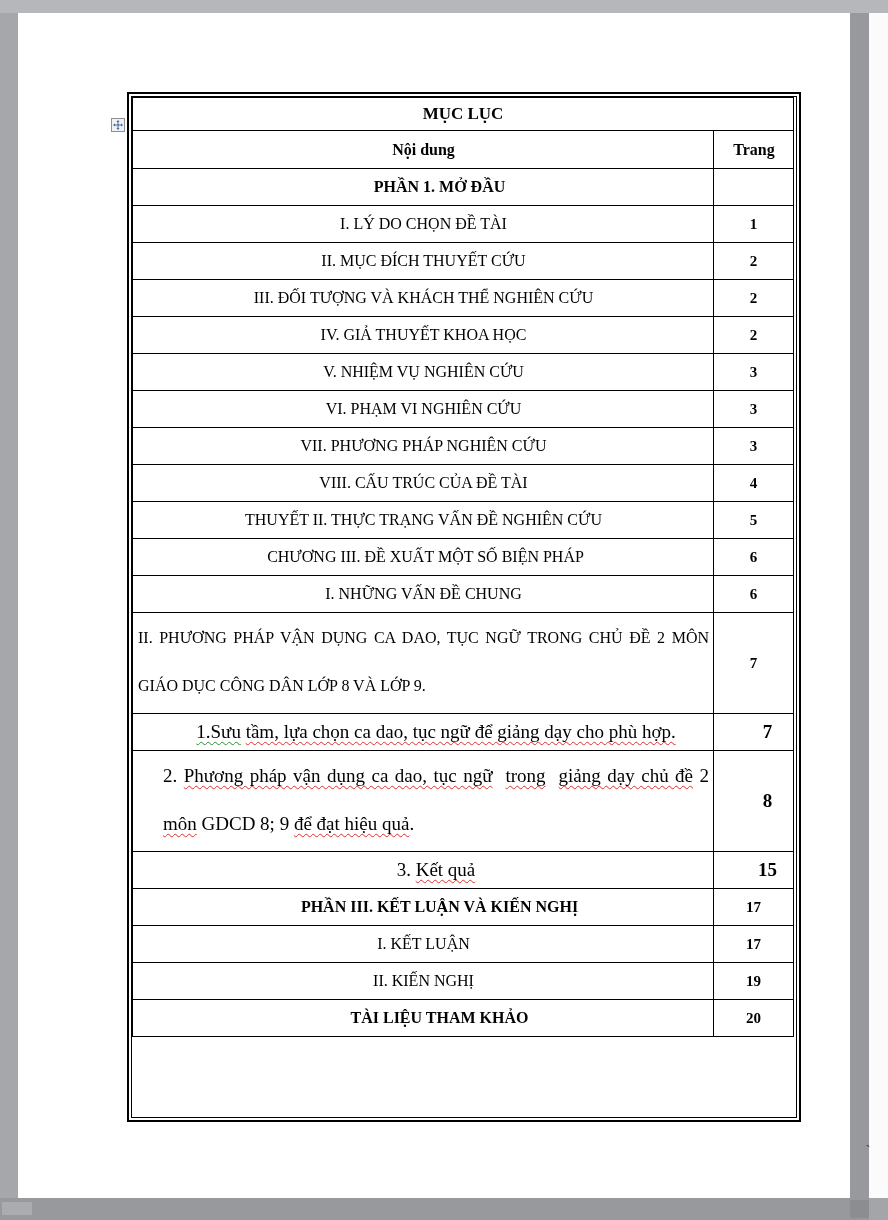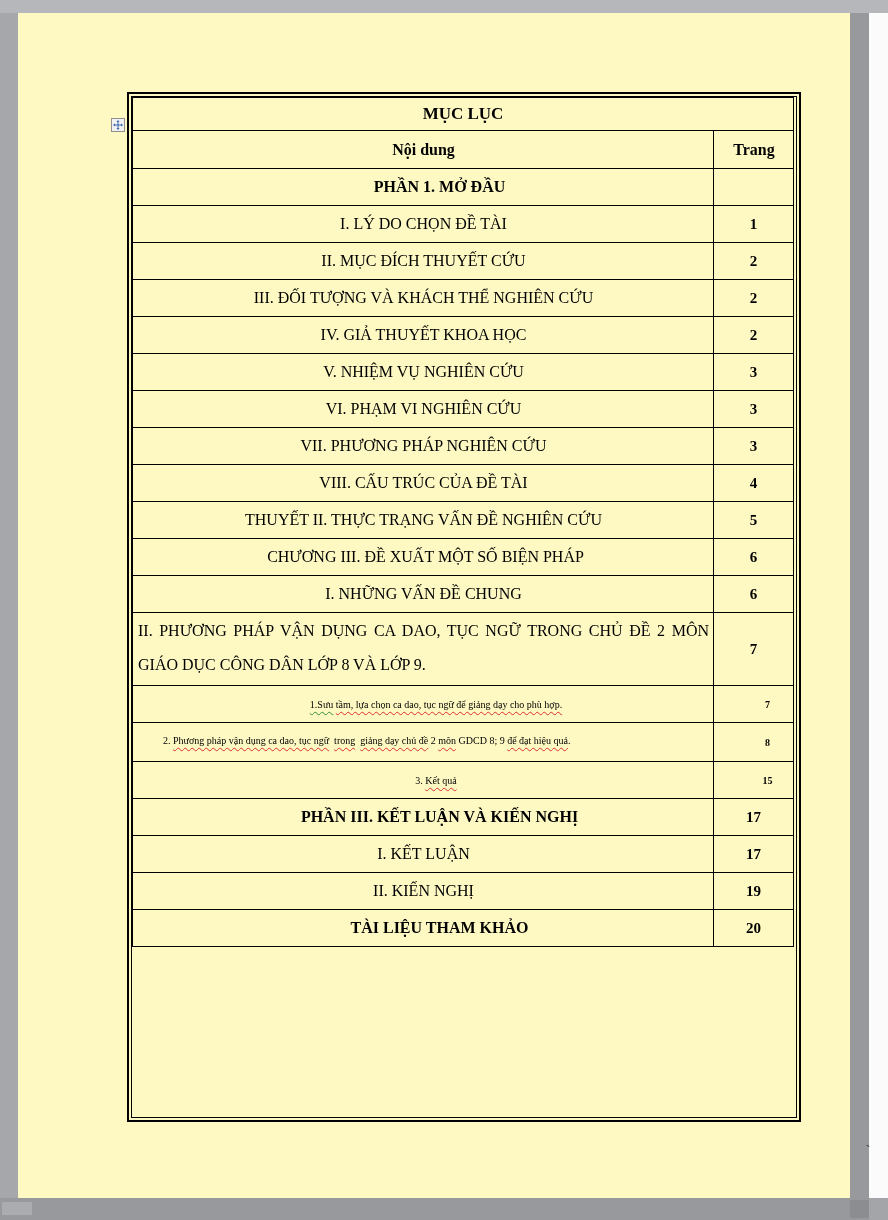--- a/index.html
+++ b/index.html
@@ -13,21 +13,21 @@
   .top-strip{left:0;top:0;width:888px;height:13px;background:#b5b7ba;}
   .bottom-strip{left:0;top:1198px;width:888px;height:22px;background:#97999c;}
   .bottom-left-thumb{left:2px;top:1202px;width:30px;height:13px;background:#aaacaf;}
   .bottom-corner{left:850px;top:1200px;width:19px;height:18px;background:#8b8d91;}
   .bottom-right-seg{left:869px;top:1198px;width:19px;height:22px;background:#a3a5a8;}
   .right-band{left:850px;top:13px;width:19px;height:1185px;background:#97999d;}
   .far-right{left:869px;top:13px;width:19px;height:1185px;background:#fbfbfc;}
 
   .page{
     position:absolute;left:18px;top:13px;width:832px;height:1185px;
-    background:#fef9c3;
+    background:#ffffff;
   }
 
   
   .move-handle{
     position:absolute;left:93px;top:105px;width:14px;height:14px;
     background:#f1f1f1;border:1px solid #8f8f8f;box-sizing:border-box;
     display:flex;align-items:center;justify-content:center;
   }
 
   
@@ -55,23 +55,23 @@
   }
   .row-title td{
     height:28px;text-align:center;font-weight:bold;font-size:17px;padding:2px;
   }
   .row-header td{height:33px;text-align:center;font-weight:bold;}
   tbody#toc-rows td{height:32px;}
   .cell-label{text-align:center;line-height:1.3;}
   .cell-page{text-align:center;font-weight:bold;font-size:15px;padding:2px;}
   .row-section .cell-label{text-align:center;font-weight:bold;padding-left:37px;}
   .row-item-justify .cell-label,.row-spell-justify .cell-label{
-    text-align:justify;line-height:34px;padding-top:1px;padding-bottom:3px;
-  }
-  .row-spell td,.row-spell-justify td{font-size:10px;padding-left:30px;}
+    text-align:justify;line-height:48px;padding-top:1px;padding-bottom:3px;
+  }
+  .row-spell td,.row-spell-justify td{font-size:19px;padding-left:30px;}
   .wavy-red{
     text-decoration:underline;text-decoration-style:wavy;
     text-decoration-color:#dd2f2f;text-decoration-thickness:1px;
     text-underline-offset:3px;text-decoration-skip-ink:none;
   }
   .wavy-green{
     text-decoration:underline;text-decoration-style:wavy;
     text-decoration-color:#2f8f2f;text-decoration-thickness:1px;
     text-underline-offset:3px;text-decoration-skip-ink:none;
   }

